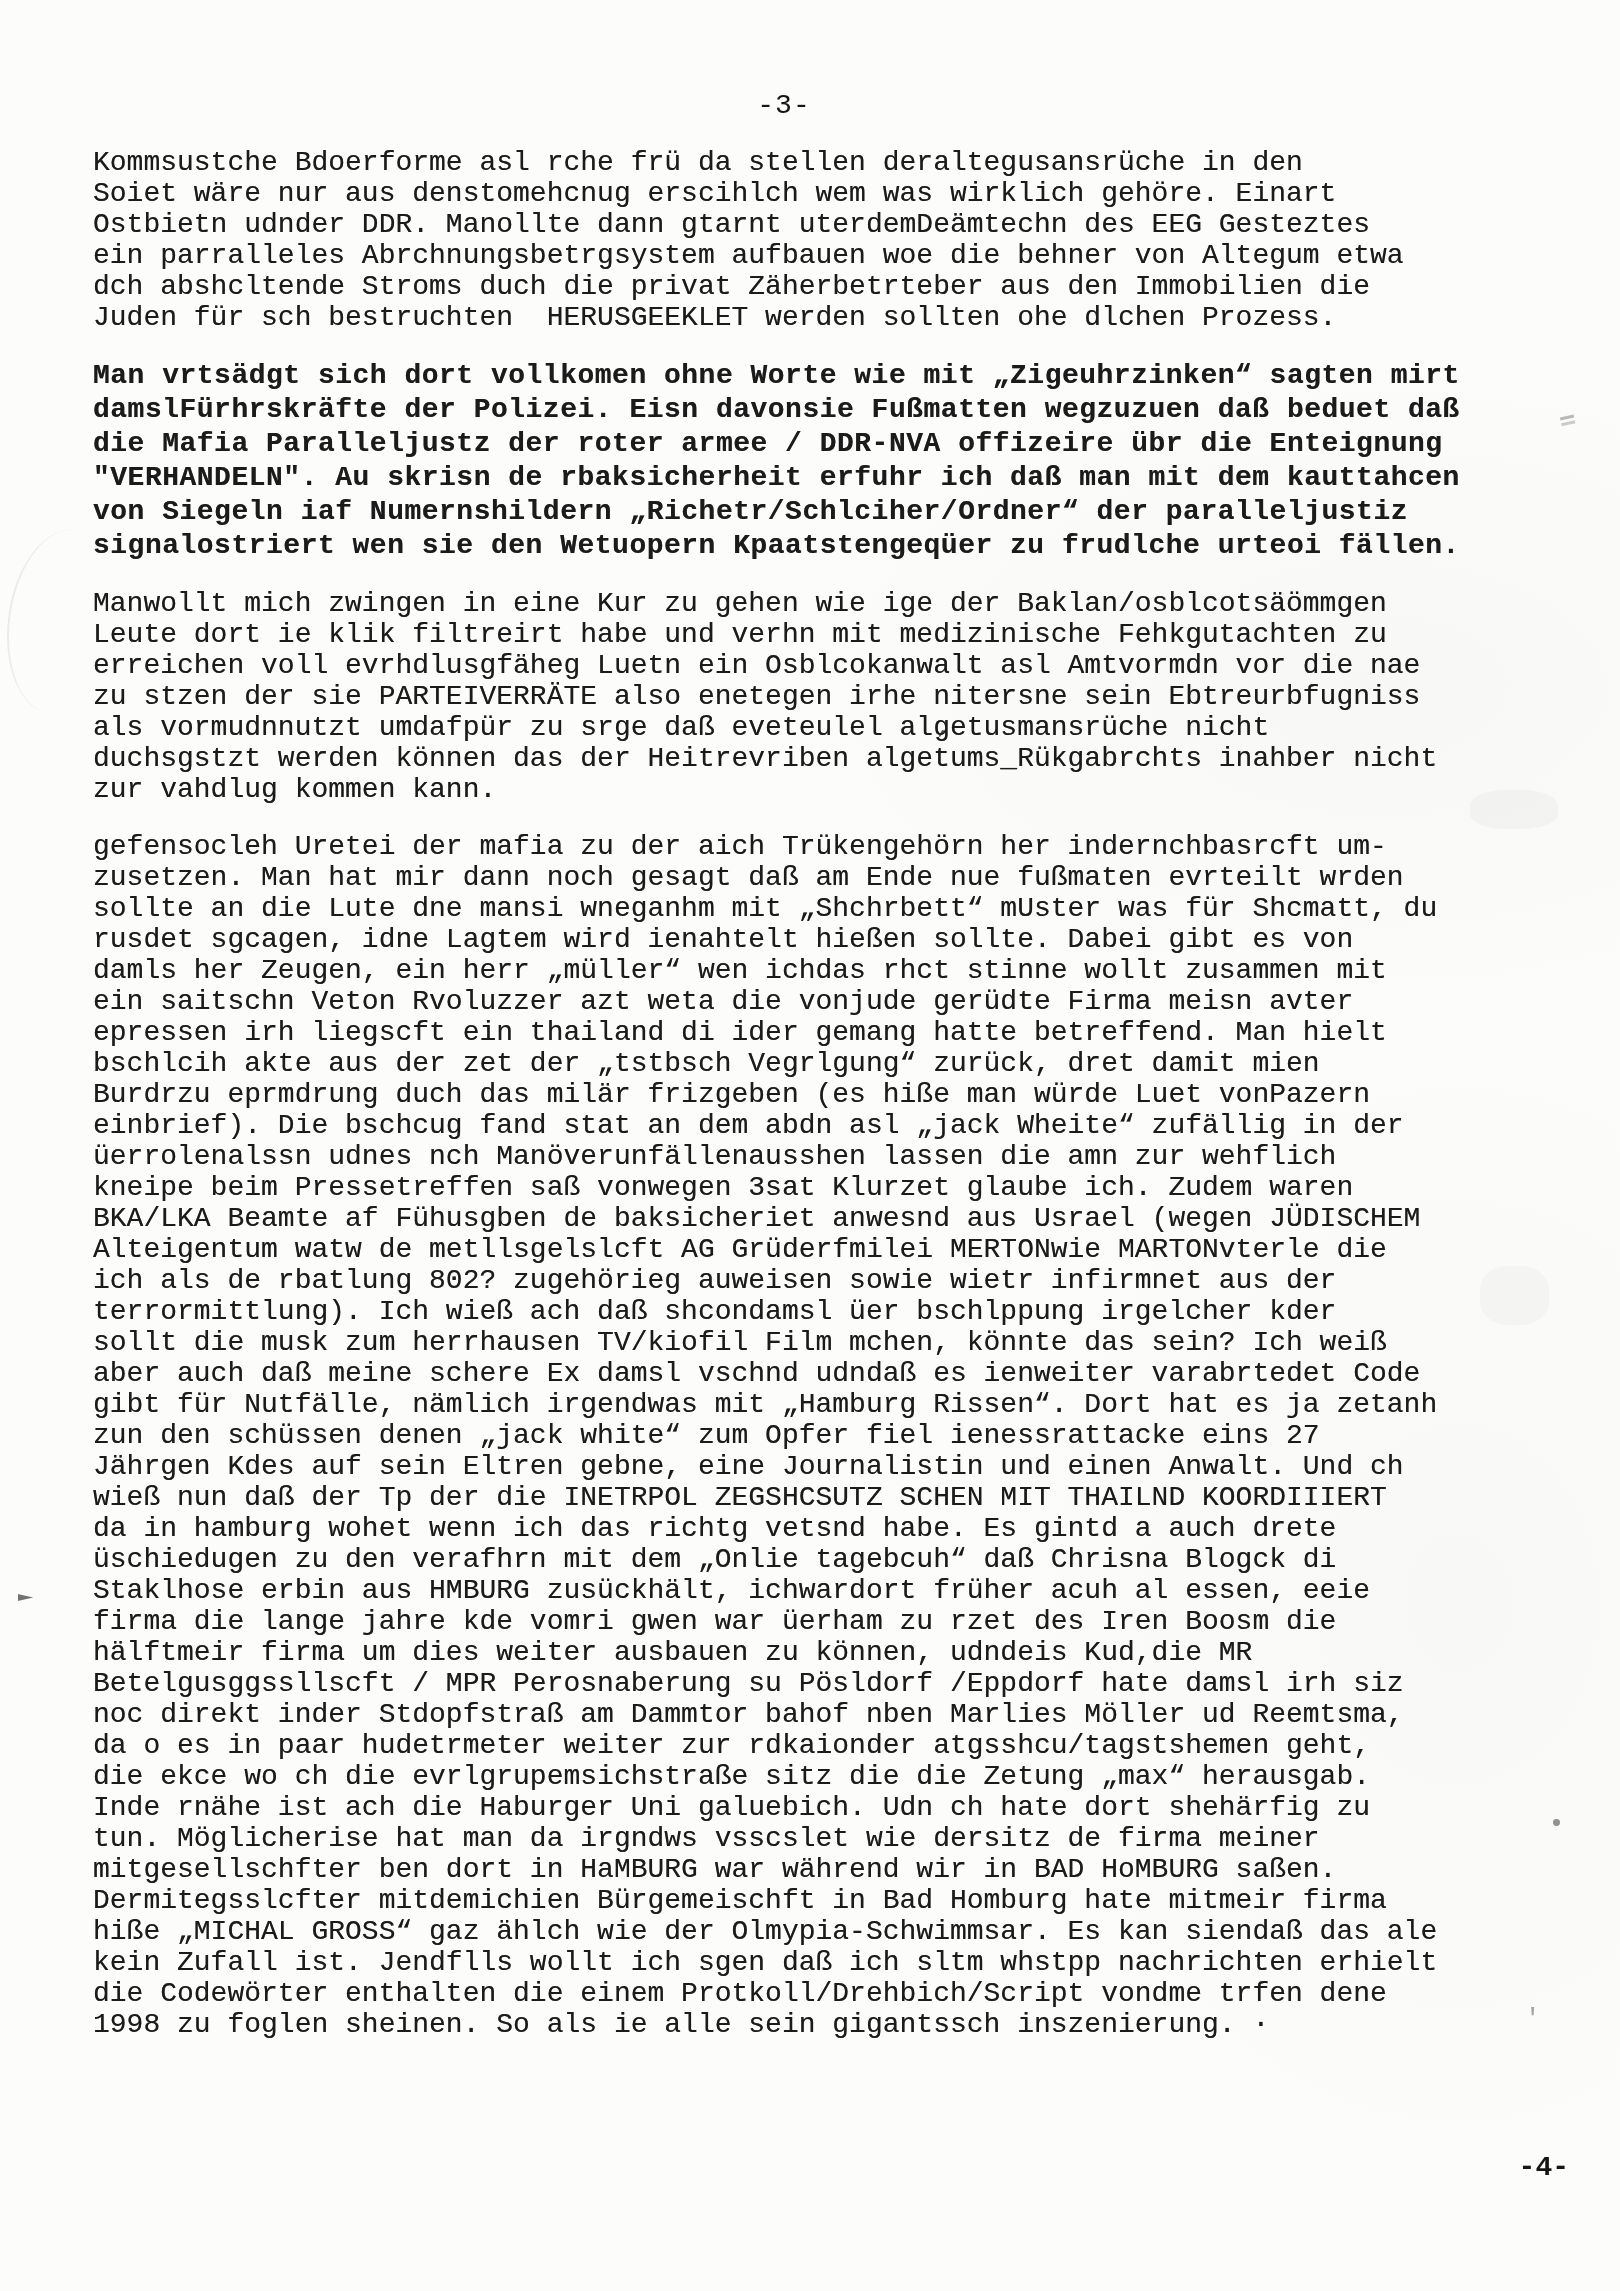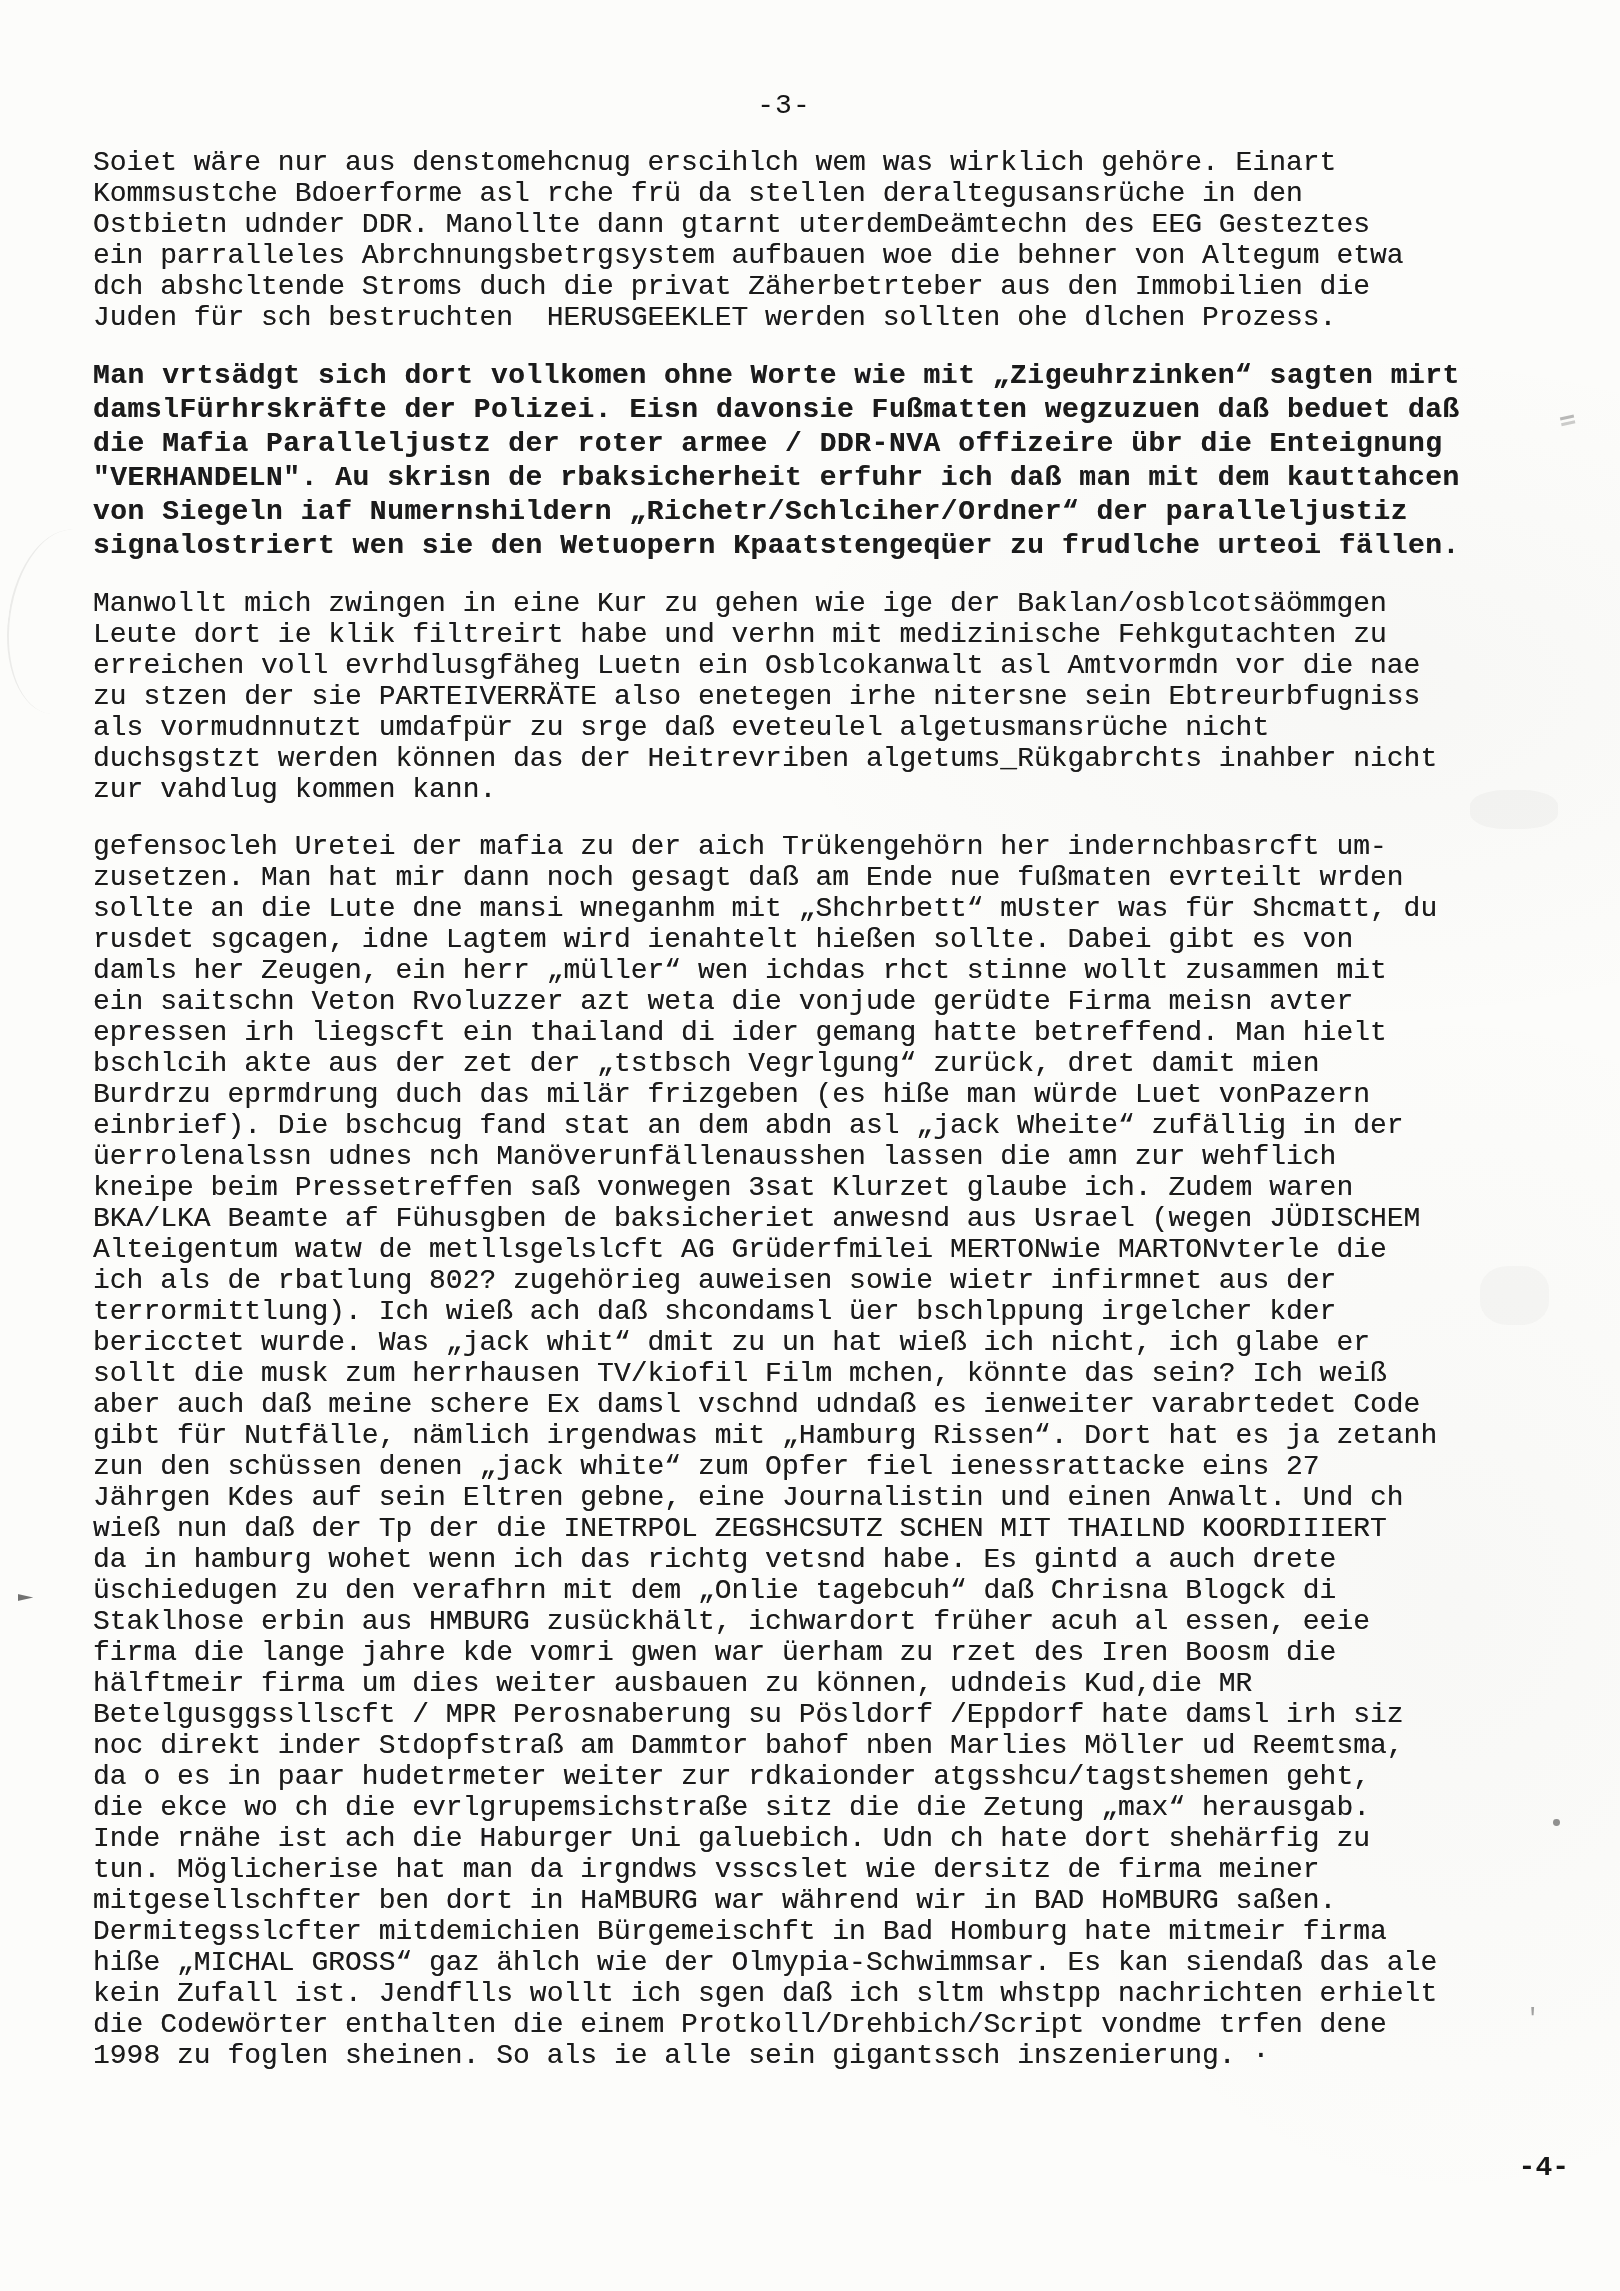--- a/index.html
+++ b/index.html
@@ -96,22 +96,22 @@
 </head>
 <body>
 
 <div class="page">
 
   <div class="pagenum-top">-3-</div>
 
   <div class="doc-body">
 
   <div class="para">
+        <div class="line"><span>Kommsustche Bdoerforme asl rche frü da stellen deraltegusansrüche in den</span></div>
         <div class="line"><span>Soiet wäre nur aus denstomehcnug erscihlch wem was wirklich gehöre. Einart</span></div>
-        <div class="line"><span>Kommsustche Bdoerforme asl rche frü da stellen deraltegusansrüche in den</span></div>
         <div class="line"><span>Ostbietn udnder DDR. Manollte dann gtarnt uterdemDeämtechn des EEG Gesteztes</span></div>
         <div class="line"><span>ein parralleles Abrchnungsbetrgsystem aufbauen woe die behner von Altegum etwa</span></div>
         <div class="line"><span>dch abshcltende Stroms duch die privat Zäherbetrteber aus den Immobilien die</span></div>
         <div class="line"><span>Juden für sch bestruchten  HERUSGEEKLET werden sollten ohe dlchen Prozess.</span></div>
       </div>
       <div class="para bold-underline">
         <div class="line"><span>Man vrtsädgt sich dort vollkomen ohne Worte wie mit „Zigeuhrzinken“ sagten mirt</span></div>
         <div class="line"><span>damslFürhrskräfte der Polizei. Eisn davonsie Fußmatten wegzuzuen daß beduet daß</span></div>
         <div class="line"><span>die Mafia Paralleljustz der roter armee / DDR-NVA offizeire übr die Enteignung</span></div>
         <div class="line"><span>"VERHANDELN". Au skrisn de rbaksicherheit erfuhr ich daß man mit dem kauttahcen</span></div>
@@ -137,21 +137,20 @@
         <div class="line"><span>epressen irh liegscft ein thailand di ider gemang hatte betreffend. Man hielt</span></div>
         <div class="line"><span>bschlcih akte aus der zet der „tstbsch Vegrlgung“ zurück, dret damit mien</span></div>
         <div class="line"><span>Burdrzu eprmdrung duch das milär frizgeben (es hiße man würde Luet vonPazern</span></div>
         <div class="line"><span>einbrief). Die bschcug fand stat an dem abdn asl „jack Wheite“ zufällig in der</span></div>
         <div class="line"><span>üerrolenalssn udnes nch Manöverunfällenausshen lassen die amn zur wehflich</span></div>
         <div class="line"><span>kneipe beim Pressetreffen saß vonwegen 3sat Klurzet glaube ich. Zudem waren</span></div>
         <div class="line"><span>BKA/LKA Beamte af Fühusgben de baksicheriet anwesnd aus Usrael (wegen JÜDISCHEM</span></div>
         <div class="line"><span>Alteigentum watw de metllsgelslcft AG Grüderfmilei MERTONwie MARTONvterle die</span></div>
         <div class="line"><span>ich als de rbatlung 802? zugehörieg auweisen sowie wietr infirmnet aus der</span></div>
         <div class="line"><span>terrormittlung). Ich wieß ach daß shcondamsl üer bschlppung irgelcher kder</span></div>
-        <div class="line"><span>bericctet wurde. Was „jack whit“ dmit zu un hat wieß ich nicht, ich glabe er</span></div>
         <div class="line"><span>sollt die musk zum herrhausen TV/kiofil Film mchen, könnte das sein? Ich weiß</span></div>
         <div class="line"><span>aber auch daß meine schere Ex damsl vschnd udndaß es ienweiter varabrtedet Code</span></div>
         <div class="line"><span>gibt für Nutfälle, nämlich irgendwas mit „Hamburg Rissen“. Dort hat es ja zetanh</span></div>
         <div class="line"><span>zun den schüssen denen „jack white“ zum Opfer fiel ienessrattacke eins 27</span></div>
         <div class="line"><span>Jährgen Kdes auf sein Eltren gebne, eine Journalistin und einen Anwalt. Und ch</span></div>
         <div class="line"><span>wieß nun daß der Tp der die INETRPOL ZEGSHCSUTZ SCHEN MIT THAILND KOORDIIIERT</span></div>
         <div class="line"><span>da in hamburg wohet wenn ich das richtg vetsnd habe. Es gintd a auch drete</span></div>
         <div class="line"><span>üschiedugen zu den verafhrn mit dem „Onlie tagebcuh“ daß Chrisna Blogck di</span></div>
         <div class="line"><span>Staklhose erbin aus HMBURG zusückhält, ichwardort früher acuh al essen, eeie</span></div>
         <div class="line"><span>firma die lange jahre kde vomri gwen war üerham zu rzet des Iren Boosm die</span></div>

